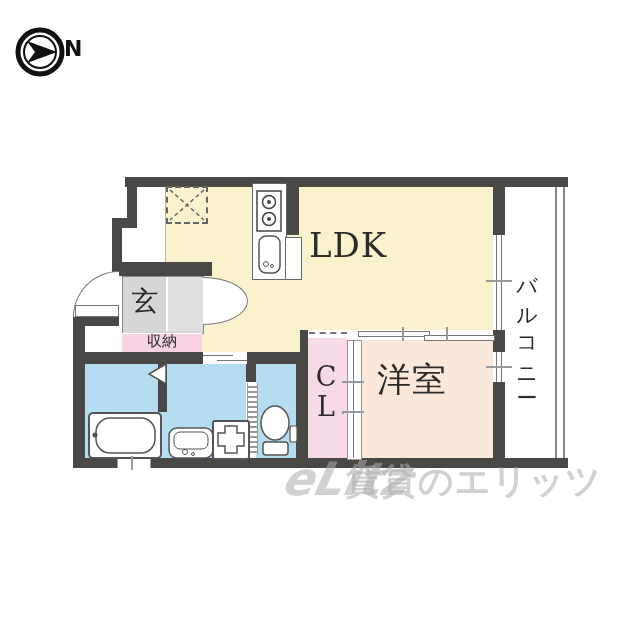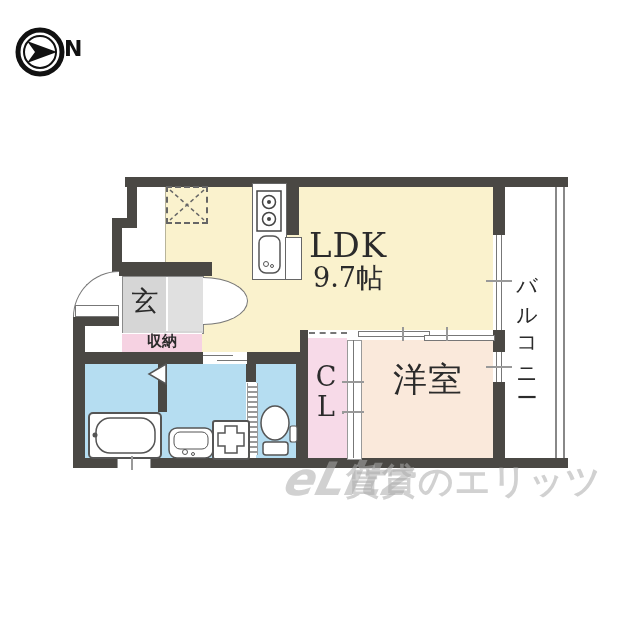--- a/index.html
+++ b/index.html
@@ -19,21 +19,21 @@
   .open{position:absolute;background:#ffffff;z-index:4;}
   .vline{position:absolute;background:#777;width:1px;z-index:5;}
   .hline{position:absolute;background:#777;height:1px;z-index:5;}
   .tick{position:absolute;background:#999;z-index:6;}
   .panel{position:absolute;background:#fff;border:1px solid #777;z-index:5;}
   
   .lbl{position:absolute;z-index:7;line-height:1.05;text-align:center;}
   .lbl-ldk{font-size:34px;letter-spacing:1px;}
   .lbl-size{font-size:27px;}
   .lbl-genkan{font-size:27px;}
-  .lbl-storage{font-size:15px;font-weight:bold;}
+  .lbl-storage{font-size:15px;font-weight:normal;}
   .lbl-cl{font-size:27px;display:flex;flex-direction:column;align-items:center;line-height:1.1;}
   .lbl-balcony{writing-mode:vertical-rl;font-size:21px;letter-spacing:7px;}
   .fix{position:absolute;z-index:5;}
   
   .stripe-door{position:absolute;z-index:5;background:repeating-linear-gradient(180deg,#fff 0 3px,#999 3px 5px);border-left:1px solid #999;border-right:1px solid #999;}
   
   .arc-entrance{position:absolute;width:45px;height:45px;left:73px;top:271px;background:#fff;
     border-top:1.5px solid #777;border-left:1.5px solid #777;border-radius:100% 0 0 0;z-index:4;}
   .arc-hall{position:absolute;width:44px;height:46px;left:203px;top:277px;background:#fff;
     border:1.5px solid #777;border-left:none;border-radius:0 100% 100% 0 / 0 50% 50% 0;z-index:4;}
@@ -176,23 +176,22 @@
     <path d="M13 6 h12 v7 h7 v13 h-7 v7 h-12 v-7 h-7 v-13 h7 z" fill="#fff" stroke="#555" stroke-width="1.5"></path>
   </svg>
   <svg class="fix" style="left:258px;top:404px;" width="42" height="54">
     <ellipse cx="17" cy="19" rx="14" ry="17" fill="#fff" stroke="#555" stroke-width="1.5"></ellipse>
     <rect x="5" y="38" width="25" height="13" rx="3" fill="#fff" stroke="#555" stroke-width="1.5"></rect>
     <rect x="32" y="22" width="7" height="16" rx="2" fill="#fff" stroke="#555" stroke-width="1.2"></rect>
   </svg>
 
   <div class="lbl" style="left:298px;top:228px;width:100px;">
     <div class="lbl-ldk">LDK</div>
-    <div class="lbl-size">9.7帖</div>
-  </div>
-  <div class="lbl" style="left:378px;top:362px;width:100px;">
+  </div>
+  <div class="lbl" style="left:362px;top:362px;width:100px;">
     <div class="lbl-ldk">洋室</div>
   </div>
   <div class="lbl lbl-genkan" style="left:130px;top:287px;width:30px;">玄</div>
   <div class="lbl lbl-storage" style="left:122px;top:334px;width:80px;">収納</div>
   <div class="lbl lbl-cl" style="left:312px;top:362px;width:28px;">
     <span>C</span>
     <span>L</span>
   </div>
   <div class="lbl lbl-balcony" style="left:516px;top:212px;height:230px;">バルコニー</div>
 

